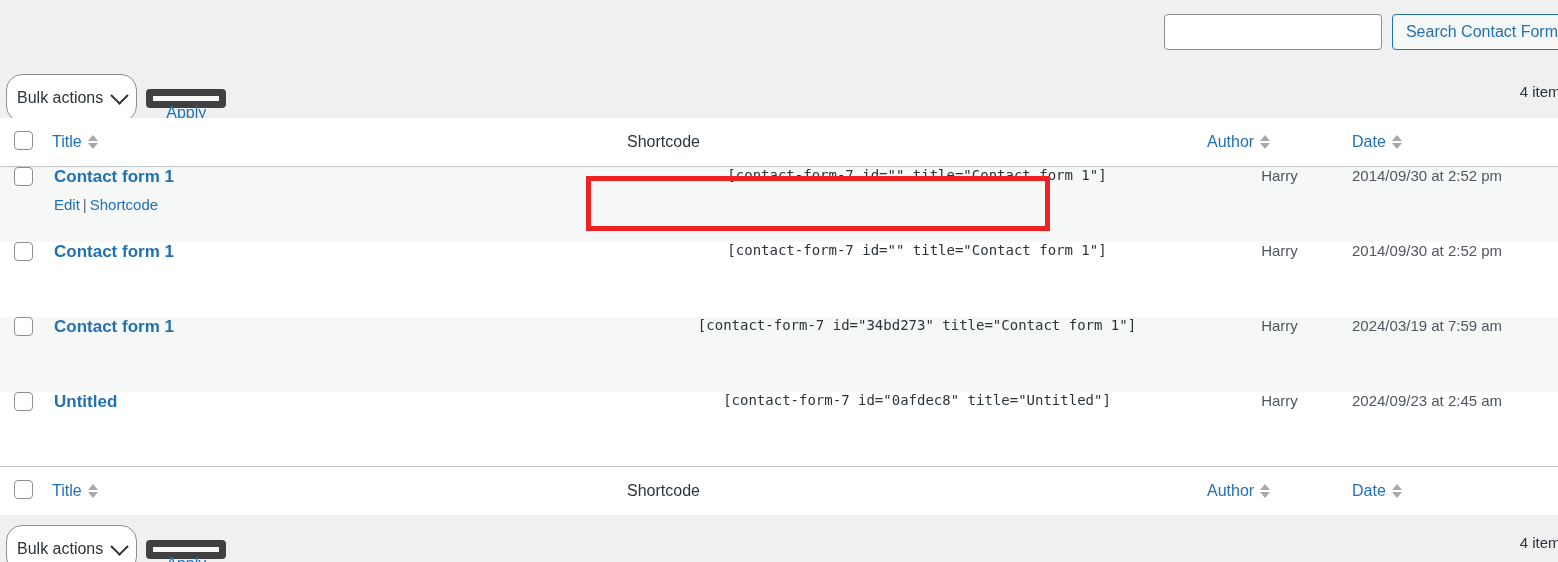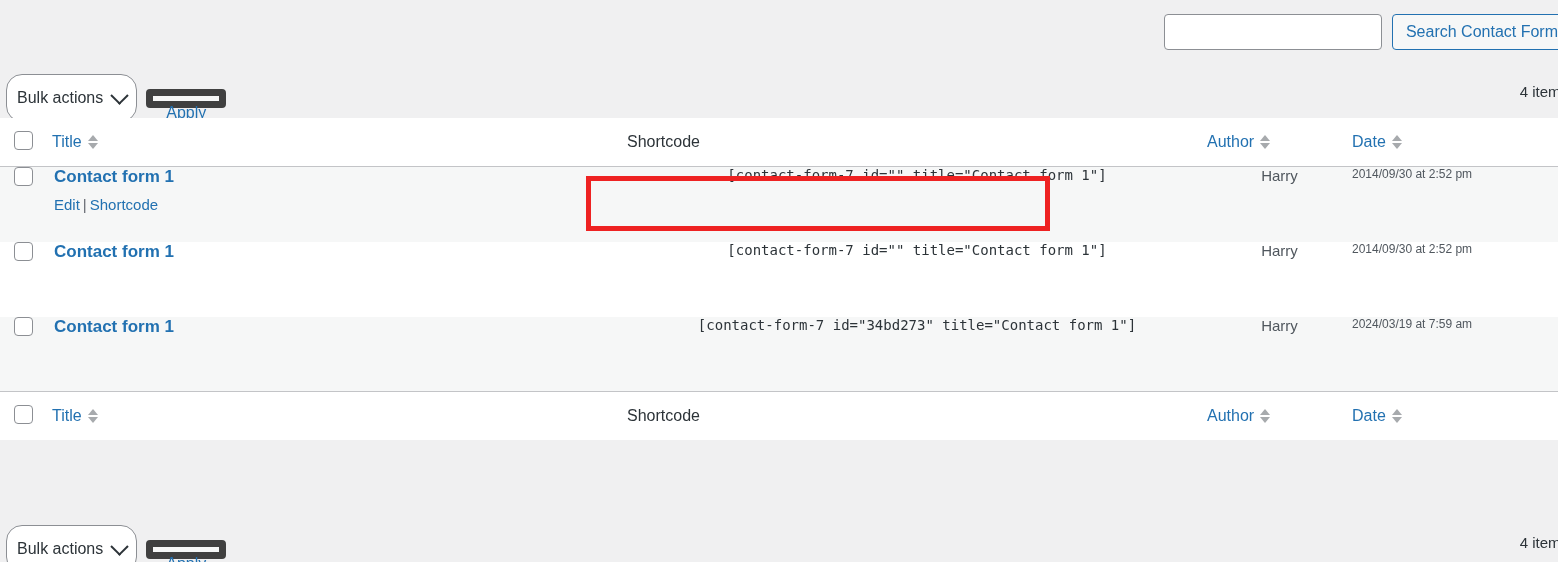--- a/index.html
+++ b/index.html
@@ -231,21 +231,21 @@
     text-align: center;
   }
   .cell-auth {
     padding-top: 20px;
     font-size: 15px;
     color: #50575e;
     text-align: center;
   }
   .cell-date {
     padding-top: 20px;
-    font-size: 12px;
+    font-size: 15px;
     color: #50575e;
     margin-left: 12px;
   }
 
   
   .highlight-box {
     position: absolute;
     left: 586px;
     top: 176px;
     width: 464px;
@@ -358,20 +358,31 @@
         <span class="cb"></span>
       </td>
       <td class="cell-title">
         <a class="row-title">Contact form 1</a>
       </td>
       <td class="cell-sc">[contact-form-7 id="34bd273" title="Contact form 1"]</td>
       <td class="cell-auth">Harry</td>
       <td class="cell-date">2024/03/19 at 7:59 am</td>
     </tr>
 
+    <tr class="plain">
+      <td class="cell-cb">
+        <span class="cb"></span>
+      </td>
+      <td class="cell-title">
+        <a class="row-title">Untitled</a>
+      </td>
+      <td class="cell-sc">[contact-form-7 id="0afdec8" title="Untitled"]</td>
+      <td class="cell-auth">Harry</td>
+      <td class="cell-date">2024/09/23 at 2:45 am</td>
+    </tr>
   </tbody>
 
   <tfoot>
     <tr>
       <th class="col-cb">
         <span class="cb"></span>
       </th>
       <th class="col-title">
         <div class="th-inner">
           <span class="th-link">Title</span>

